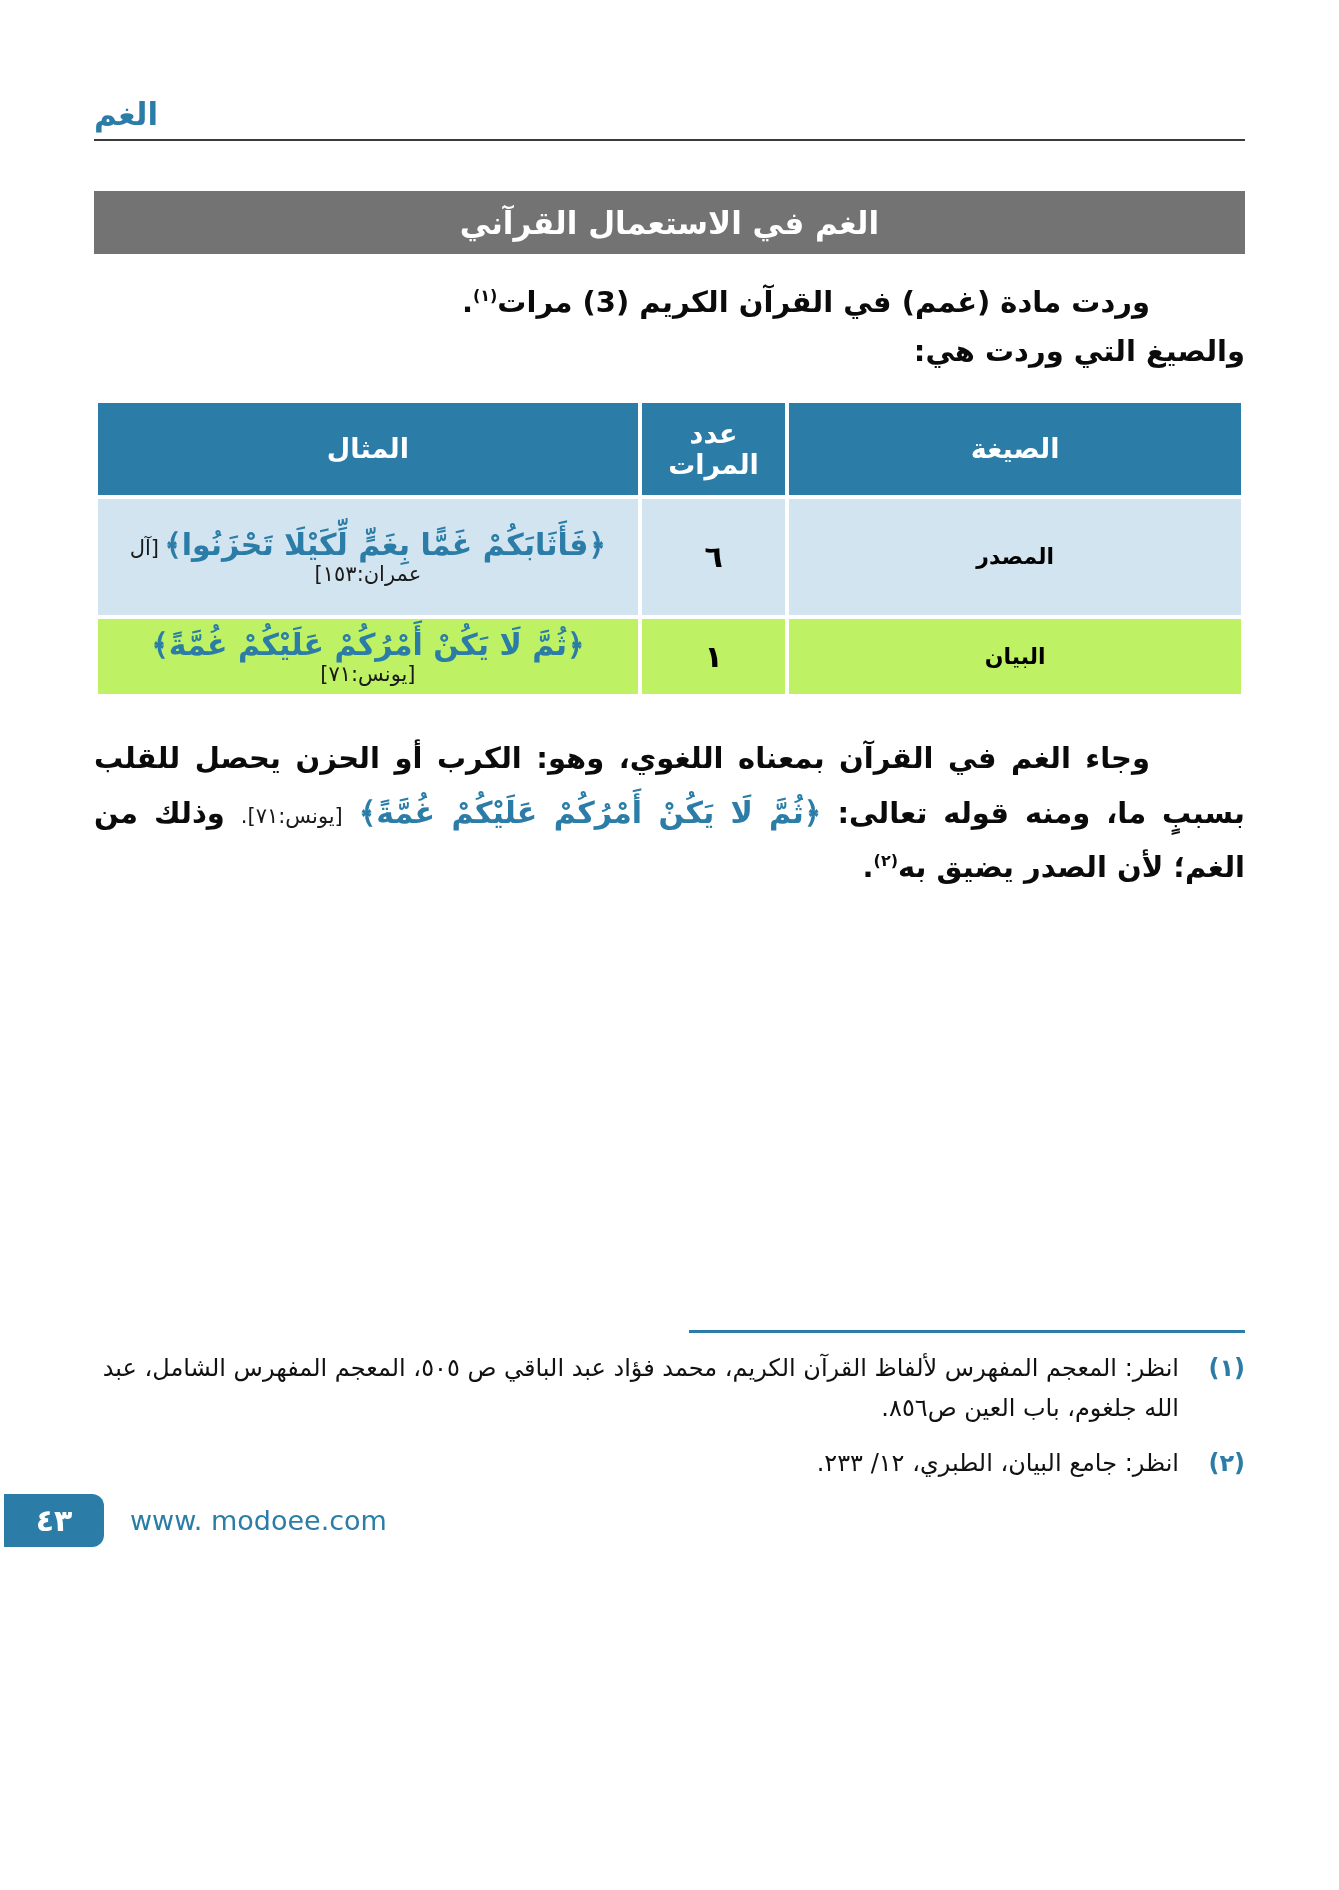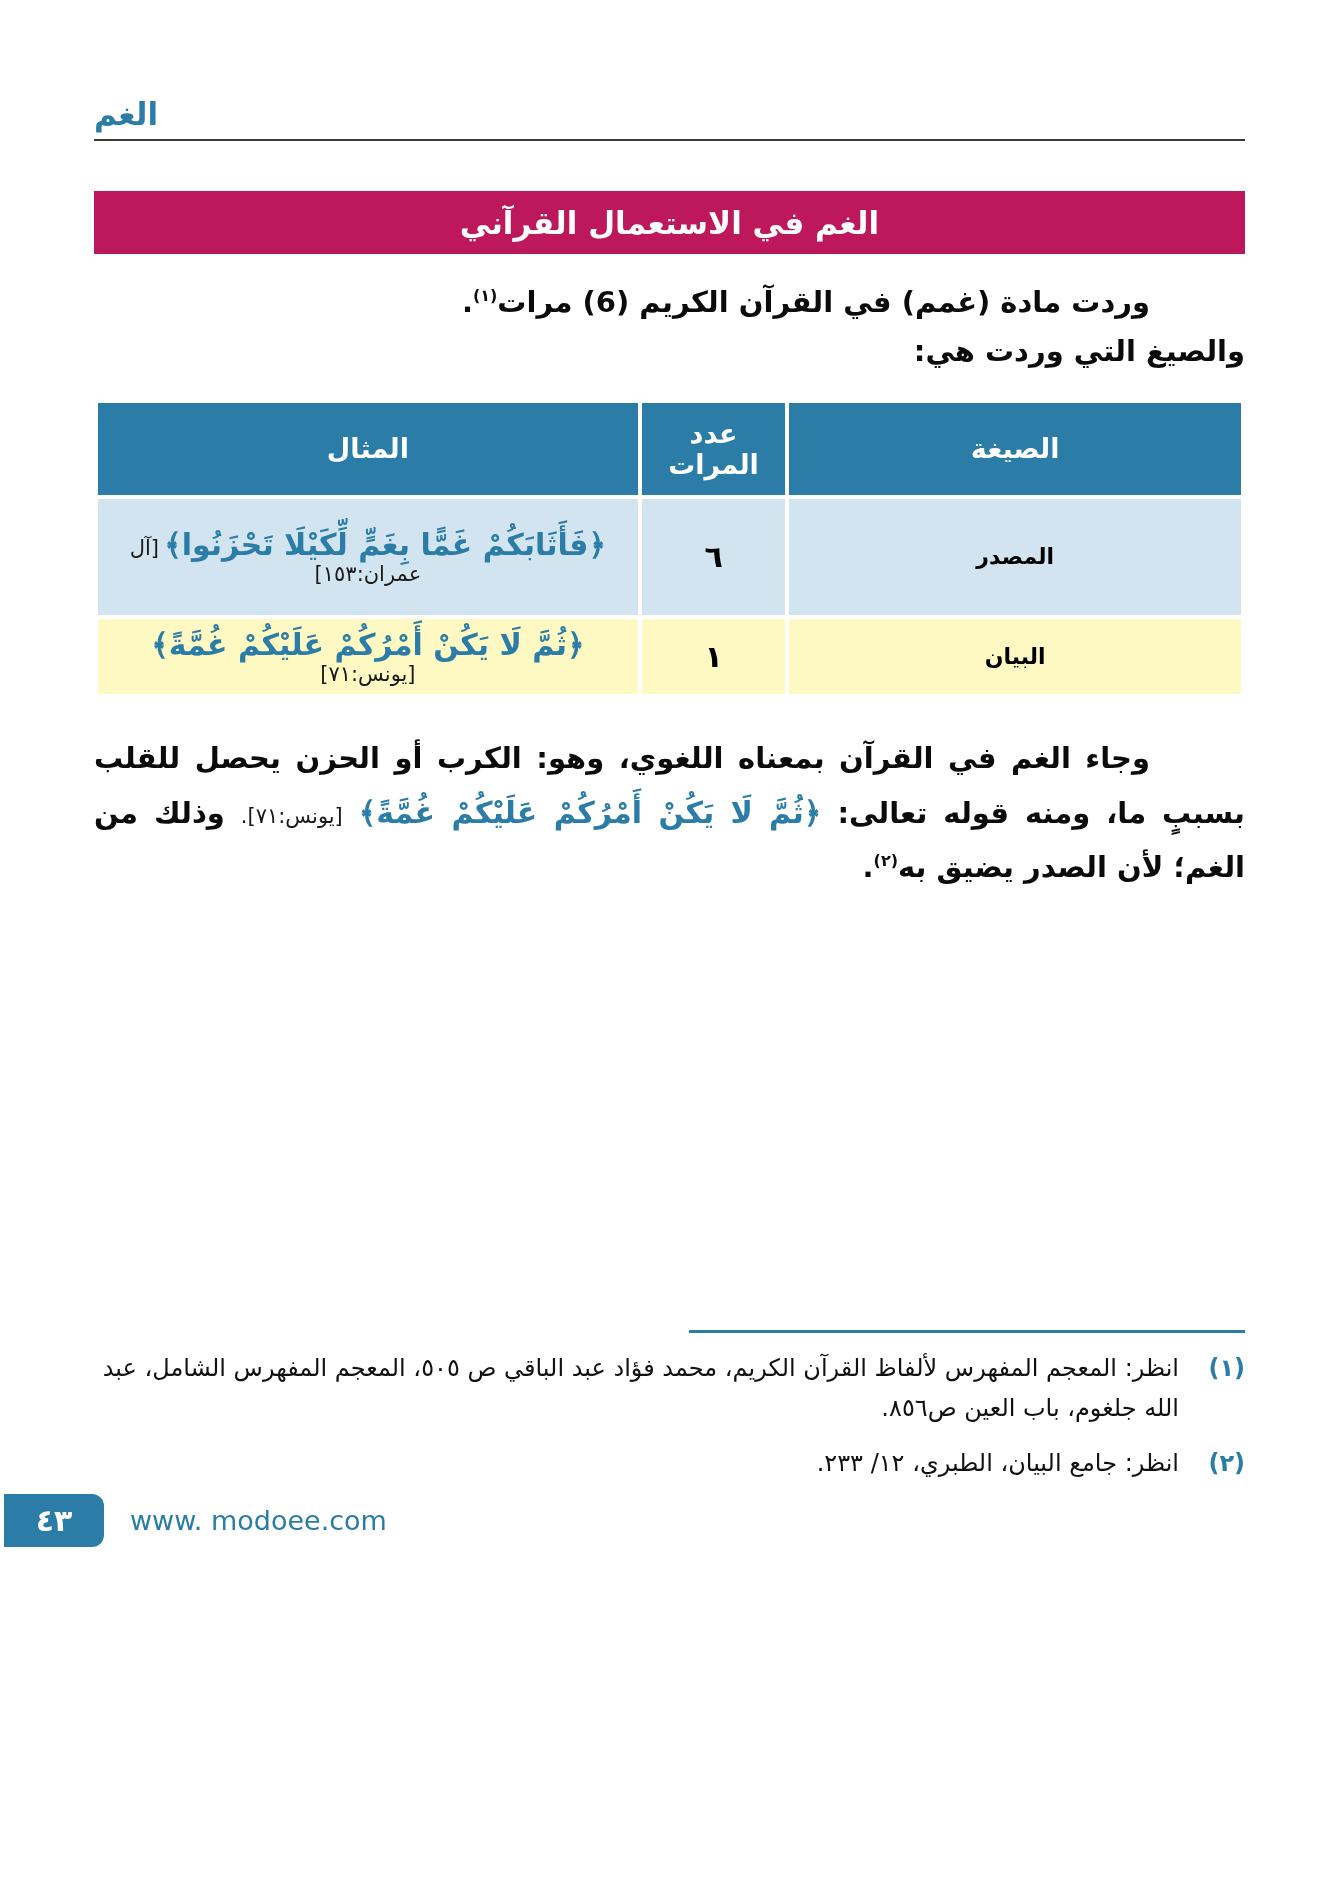--- a/index.html
+++ b/index.html
@@ -8,21 +8,21 @@
     font-family:"DejaVu Sans",sans-serif;direction:rtl;overflow:hidden;
   }
   .content{padding:96px 94px 0 94px;}
 
   .running-head{
     color:#2b7da7;font-size:31px;font-weight:bold;text-align:left;line-height:1.2;
   }
   .head-rule{margin-top:6px;border-bottom:2px solid #3a3a3a;height:0;}
 
   .banner{
-    margin-top:50px;height:63px;background:#be185d;color:#ffffff;
+    margin-top:50px;height:63px;background:#737373;color:#ffffff;
     display:flex;align-items:center;justify-content:center;
     font-size:31px;font-weight:bold;
   }
 
   .intro-line1{
     margin:24px 0 0 0;font-size:29px;font-weight:bold;color:#0b0b0b;
     text-align:right;text-indent:95px;line-height:1.7;
   }
   .intro-line2{
     margin:0;font-size:29px;font-weight:bold;color:#0b0b0b;
@@ -35,21 +35,21 @@
     background:#2b7da7;color:#ffffff;font-size:27px;font-weight:bold;
     vertical-align:middle;padding:6px;height:80px;border:4px solid #ffffff;
   }
   th.col-form{width:40%;}
   th.col-count{width:12%;}
   th.col-example{width:48%;}
   .forms-table td{
     border:4px solid #ffffff;text-align:center;vertical-align:middle;padding:8px 14px;
   }
   tr.row1 td{background:#d2e4f0;height:100px;}
-  tr.row2 td{background:#fef9c3;height:58px;}
+  tr.row2 td{background:#bef264;height:58px;}
   .cell-form{font-size:22px;font-weight:bold;color:#000000;}
   .cell-count{font-size:30px;font-weight:bold;color:#000000;}
   .verse{color:#2b7da7;font-size:30px;font-weight:bold;}
   .ref{color:#1a1a1a;font-size:21px;font-weight:normal;}
 
   .body-par{
     margin:34px 0 0 0;font-size:29px;font-weight:bold;color:#0b0b0b;
     text-align:justify;text-indent:95px;line-height:1.85;
   }
   .verse-inline{color:#2b7da7;font-size:30px;font-weight:bold;}
@@ -79,21 +79,21 @@
 <div class="page">
   <div class="content">
 
     <div class="running-head">الغم</div>
     <div class="head-rule"></div>
 
     <div class="banner">
       <span>الغم في الاستعمال القرآني</span>
     </div>
 
-    <p class="intro-line1"><span>وردت مادة (غمم) في القرآن الكريم (6) مرات</span><sup class="fn-mark">(١)</sup><span>.</span></p>
+    <p class="intro-line1"><span>وردت مادة (غمم) في القرآن الكريم (3) مرات</span><sup class="fn-mark">(١)</sup><span>.</span></p>
     <p class="intro-line2">والصيغ التي وردت هي:</p>
 
     <table class="forms-table">
       <thead>
         <tr>
           <th class="col-form">الصيغة</th>
           <th class="col-count">عدد المرات</th>
           <th class="col-example">المثال</th>
         </tr>
       </thead>

